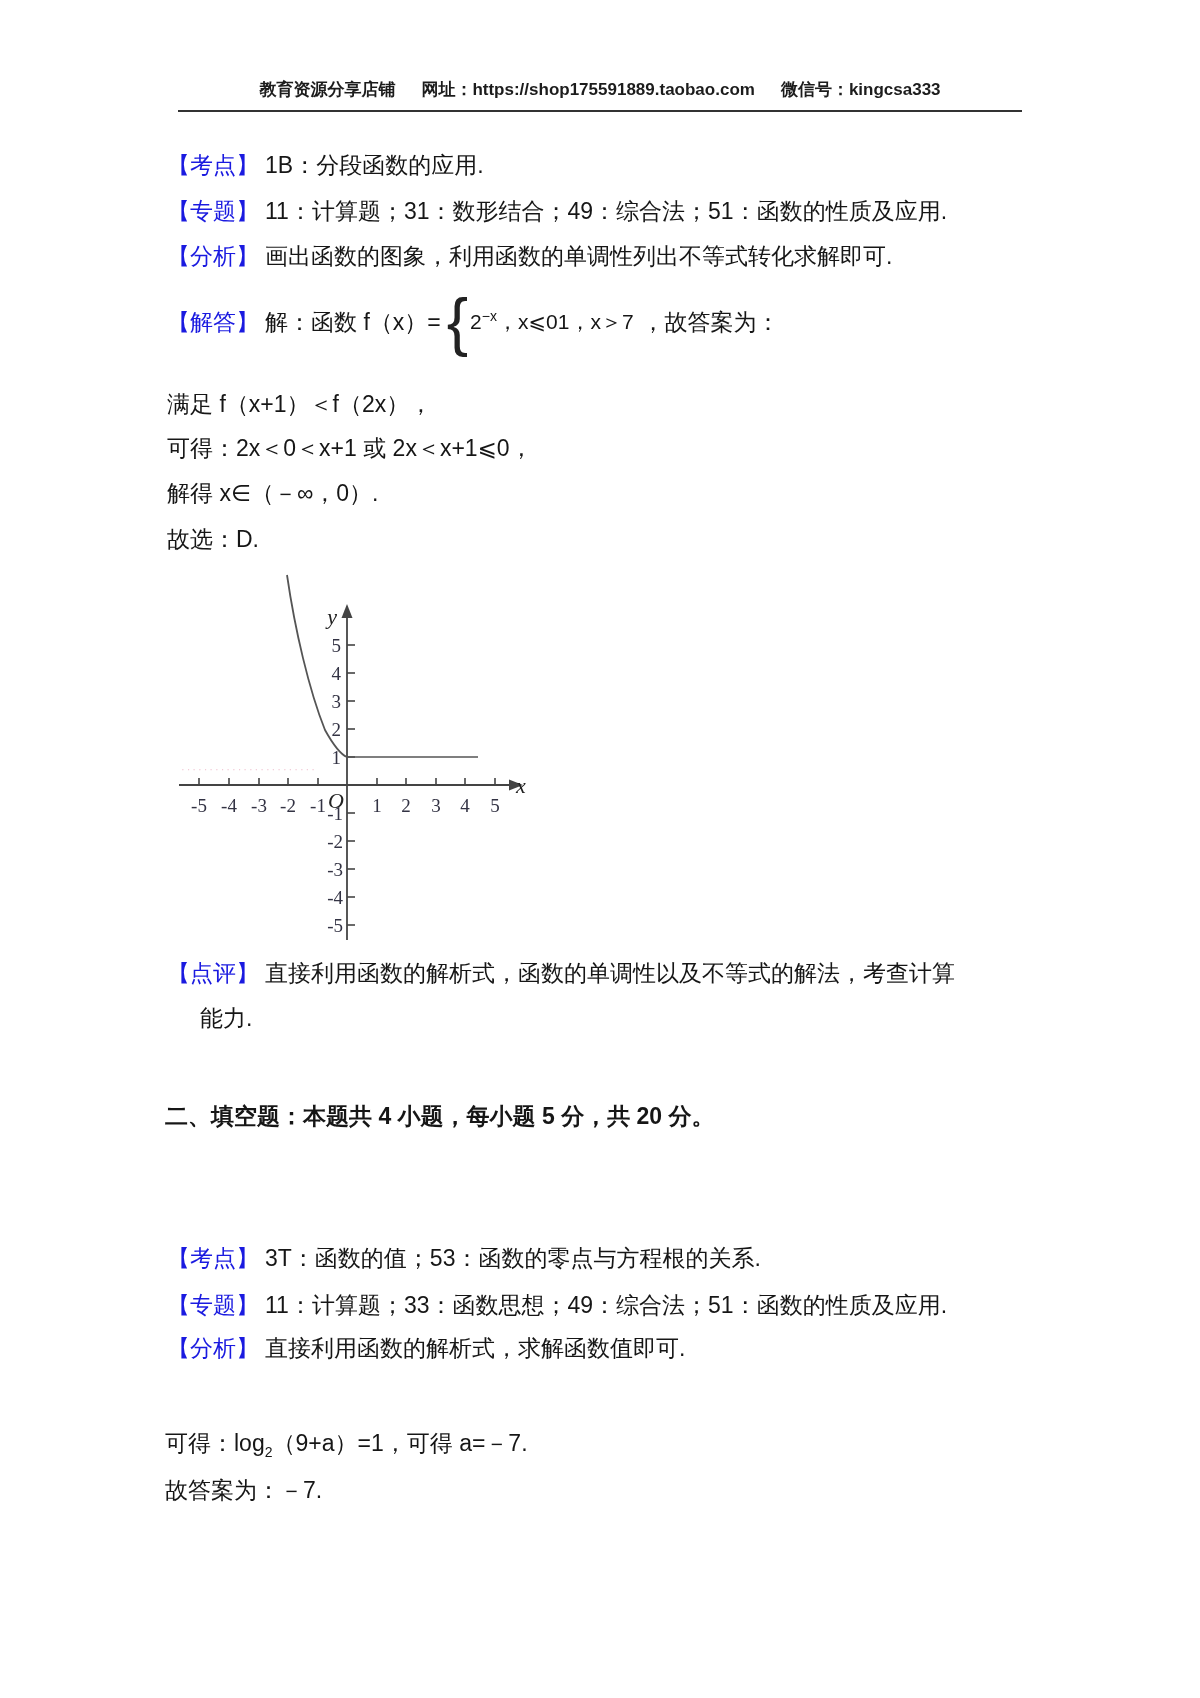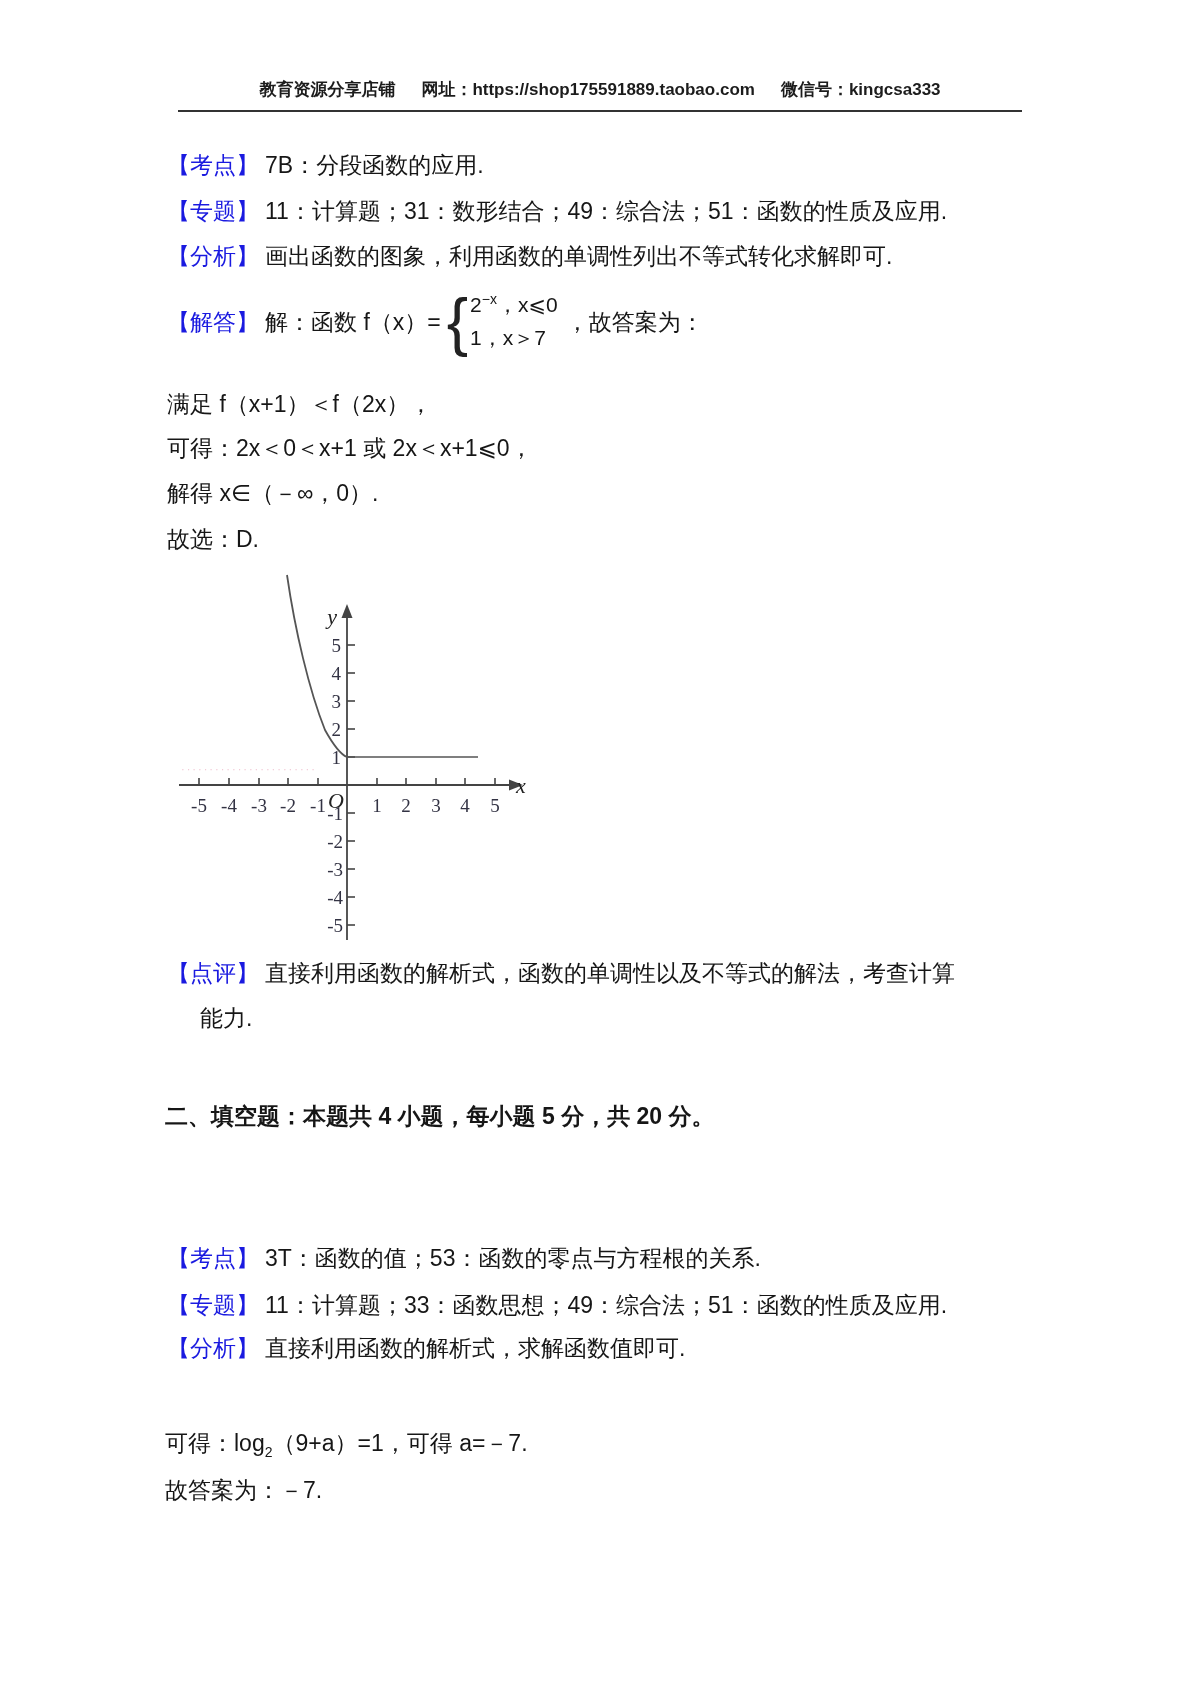--- a/index.html
+++ b/index.html
@@ -5,21 +5,21 @@
   html,body{margin:0;padding:0;background:#fff;}
   .page{position:relative;width:1200px;height:1698px;background:#ffffff;overflow:hidden;
         font-family:"Liberation Sans","DejaVu Sans",sans-serif;color:#141414;}
   .header{position:absolute;top:78px;left:178px;width:844px;display:flex;
           justify-content:center;gap:26px;font-size:17px;font-weight:bold;color:#1c1c1c;white-space:nowrap;}
   .rule{position:absolute;top:110px;left:178px;width:844px;height:2px;background:#333;}
   .ln{position:absolute;left:167px;font-size:23px;line-height:30px;white-space:nowrap;color:#161616;}
   .tag{color:#1a1ae0;margin-right:6px;}
   .formula-line{display:flex;align-items:center;height:74px;}
   .brace{font-size:64px;font-weight:200;line-height:70px;margin:0 2px 0 6px;color:#222;}
-  .pw{display:flex;flex-direction:column;justify-content:center;font-size:21px;line-height:1.55;}
+  .pw{display:flex;flex-direction:row;justify-content:center;font-size:21px;line-height:1.55;}
   .pw-row{white-space:nowrap;}
   sup{font-size:14px;}
   sub{font-size:14px;}
   .tail{margin-left:8px;}
   .heading{font-weight:bold;font-size:23px;}
   .blank{display:inline-block;border-bottom:2px solid #222;padding:0 18px;line-height:26px;}
   .graph{position:absolute;left:165px;top:540px;}
   .gtxt{font-family:"Liberation Serif","DejaVu Serif",serif;font-size:19px;fill:#333344;}
   .gaxis{font-family:"Liberation Serif","DejaVu Serif",serif;font-style:italic;font-size:22px;fill:#222;}
   .wmark{font-size:11px;fill:#e9a9bd;opacity:0.65;letter-spacing:2px;}
@@ -30,21 +30,21 @@
 <div class="page">
 
   <div class="header">
     <span>教育资源分享店铺</span>
     <span>网址：https://shop175591889.taobao.com</span>
     <span>微信号：kingcsa333</span>
   </div>
   <div class="rule"></div>
 
   <div class="ln" style="top:150px">
-    <span class="tag">【考点】</span><span>7B：分段函数的应用.</span>
+    <span class="tag">【考点】</span><span>1B：分段函数的应用.</span>
   </div>
   <div class="ln" style="top:196px">
     <span class="tag">【专题】</span><span>11：计算题；31：数形结合；49：综合法；51：函数的性质及应用.</span>
   </div>
   <div class="ln" style="top:241px">
     <span class="tag">【分析】</span><span>画出函数的图象，利用函数的单调性列出不等式转化求解即可.</span>
   </div>
 
   <div class="ln formula-line" style="top:285px">
     <span class="tag">【解答】</span>

